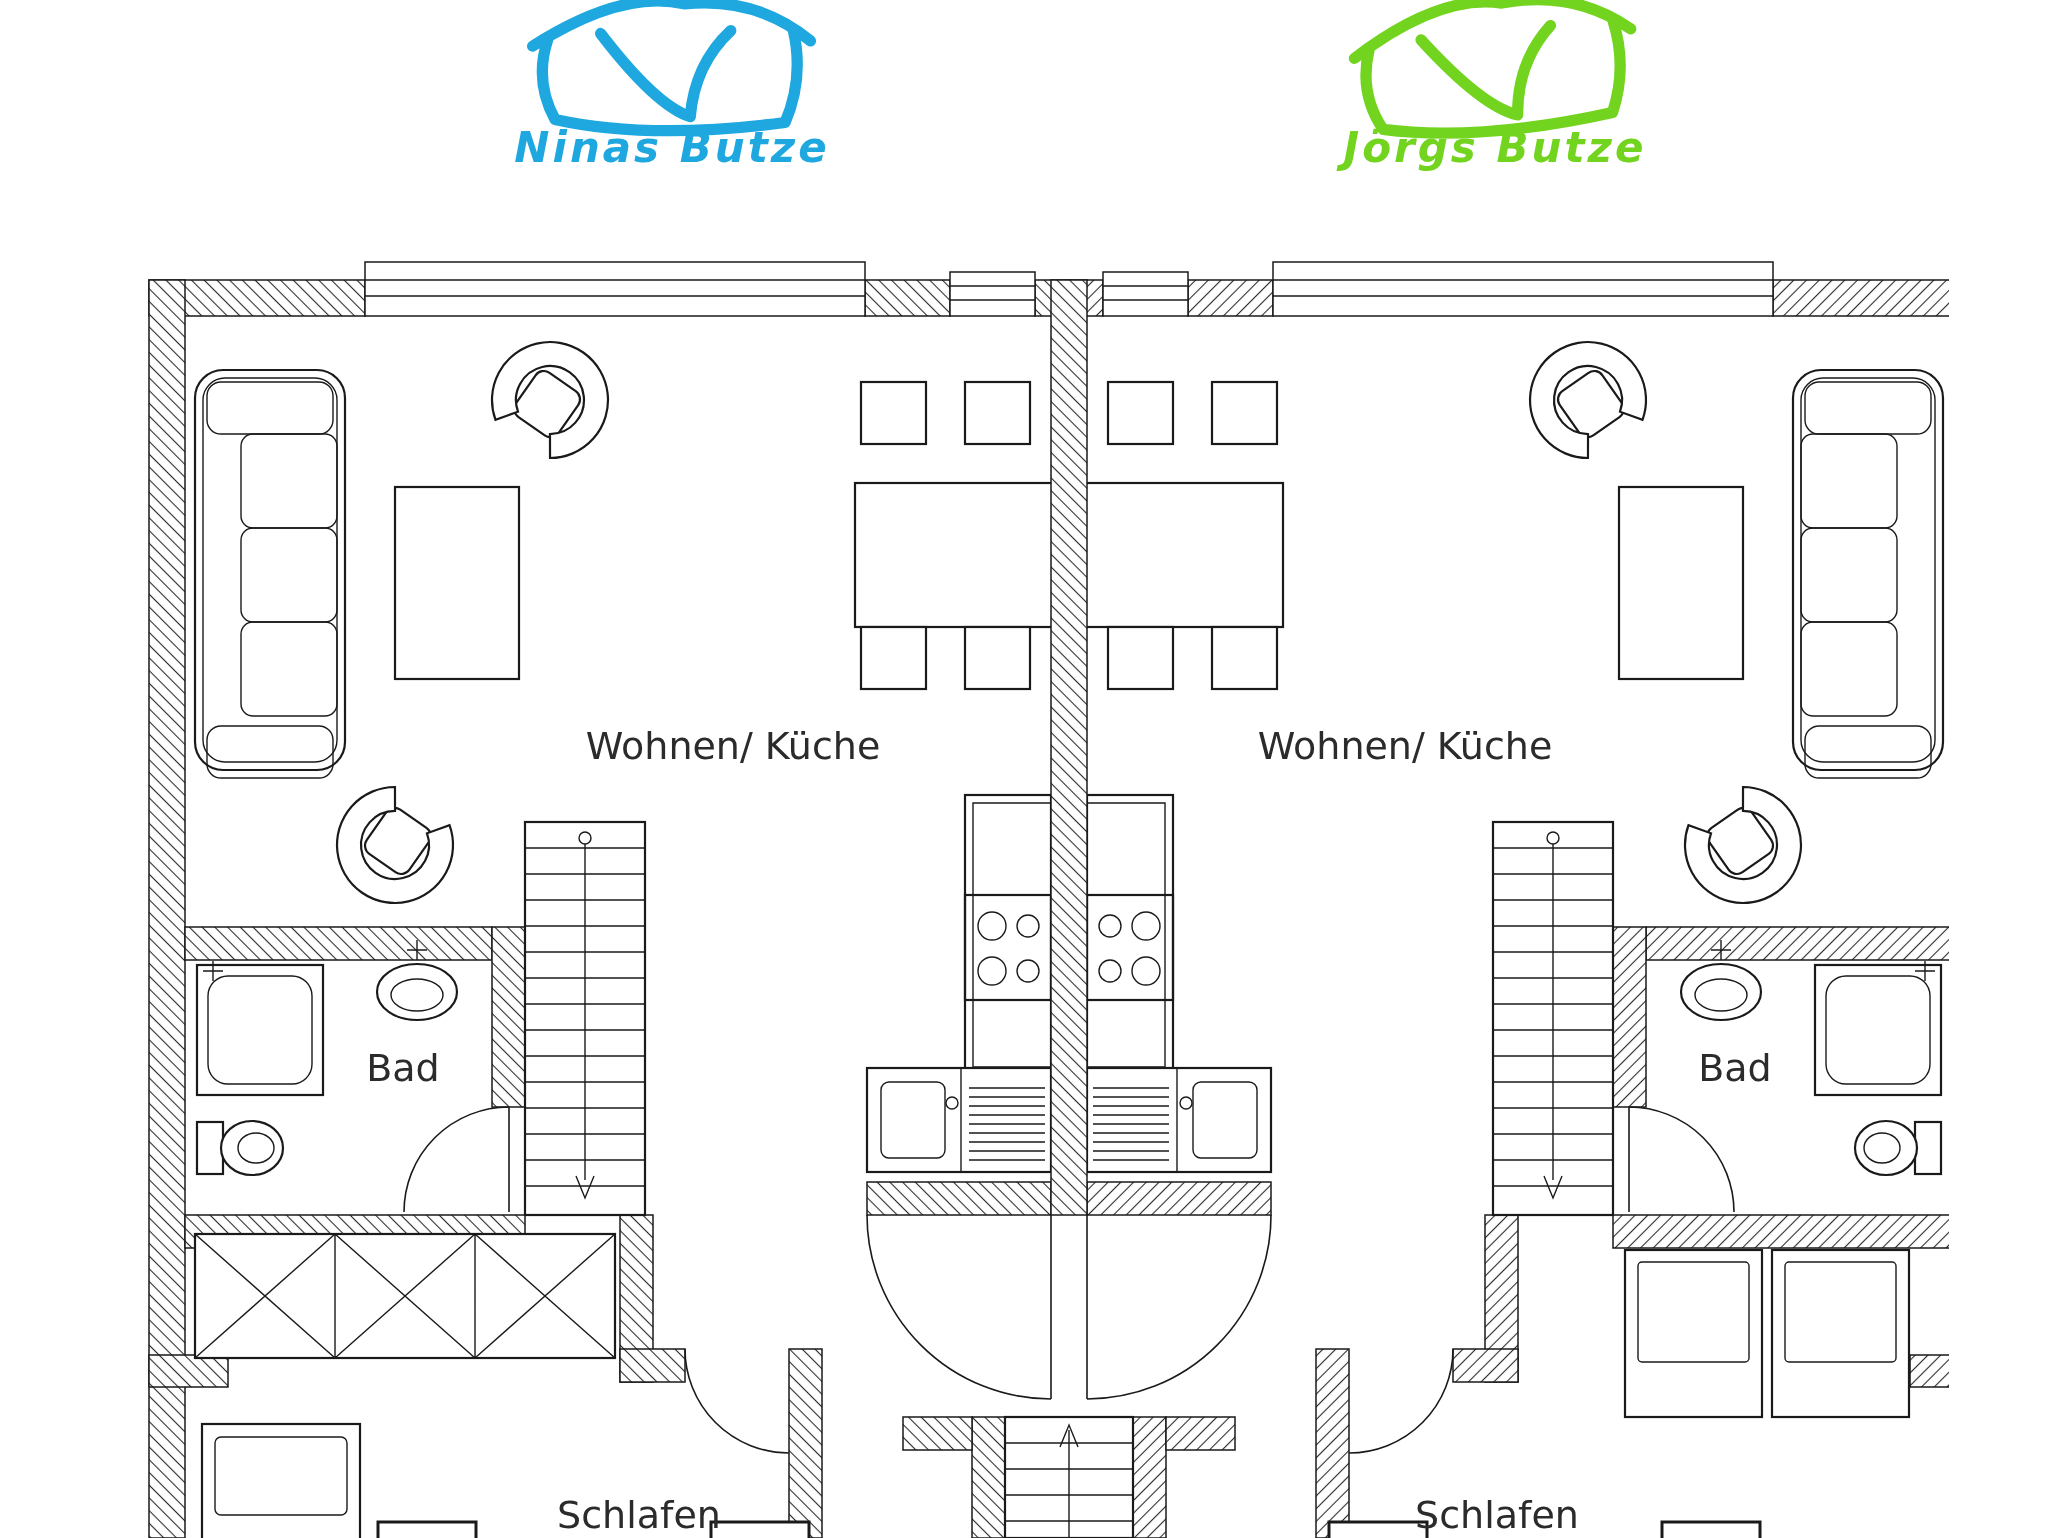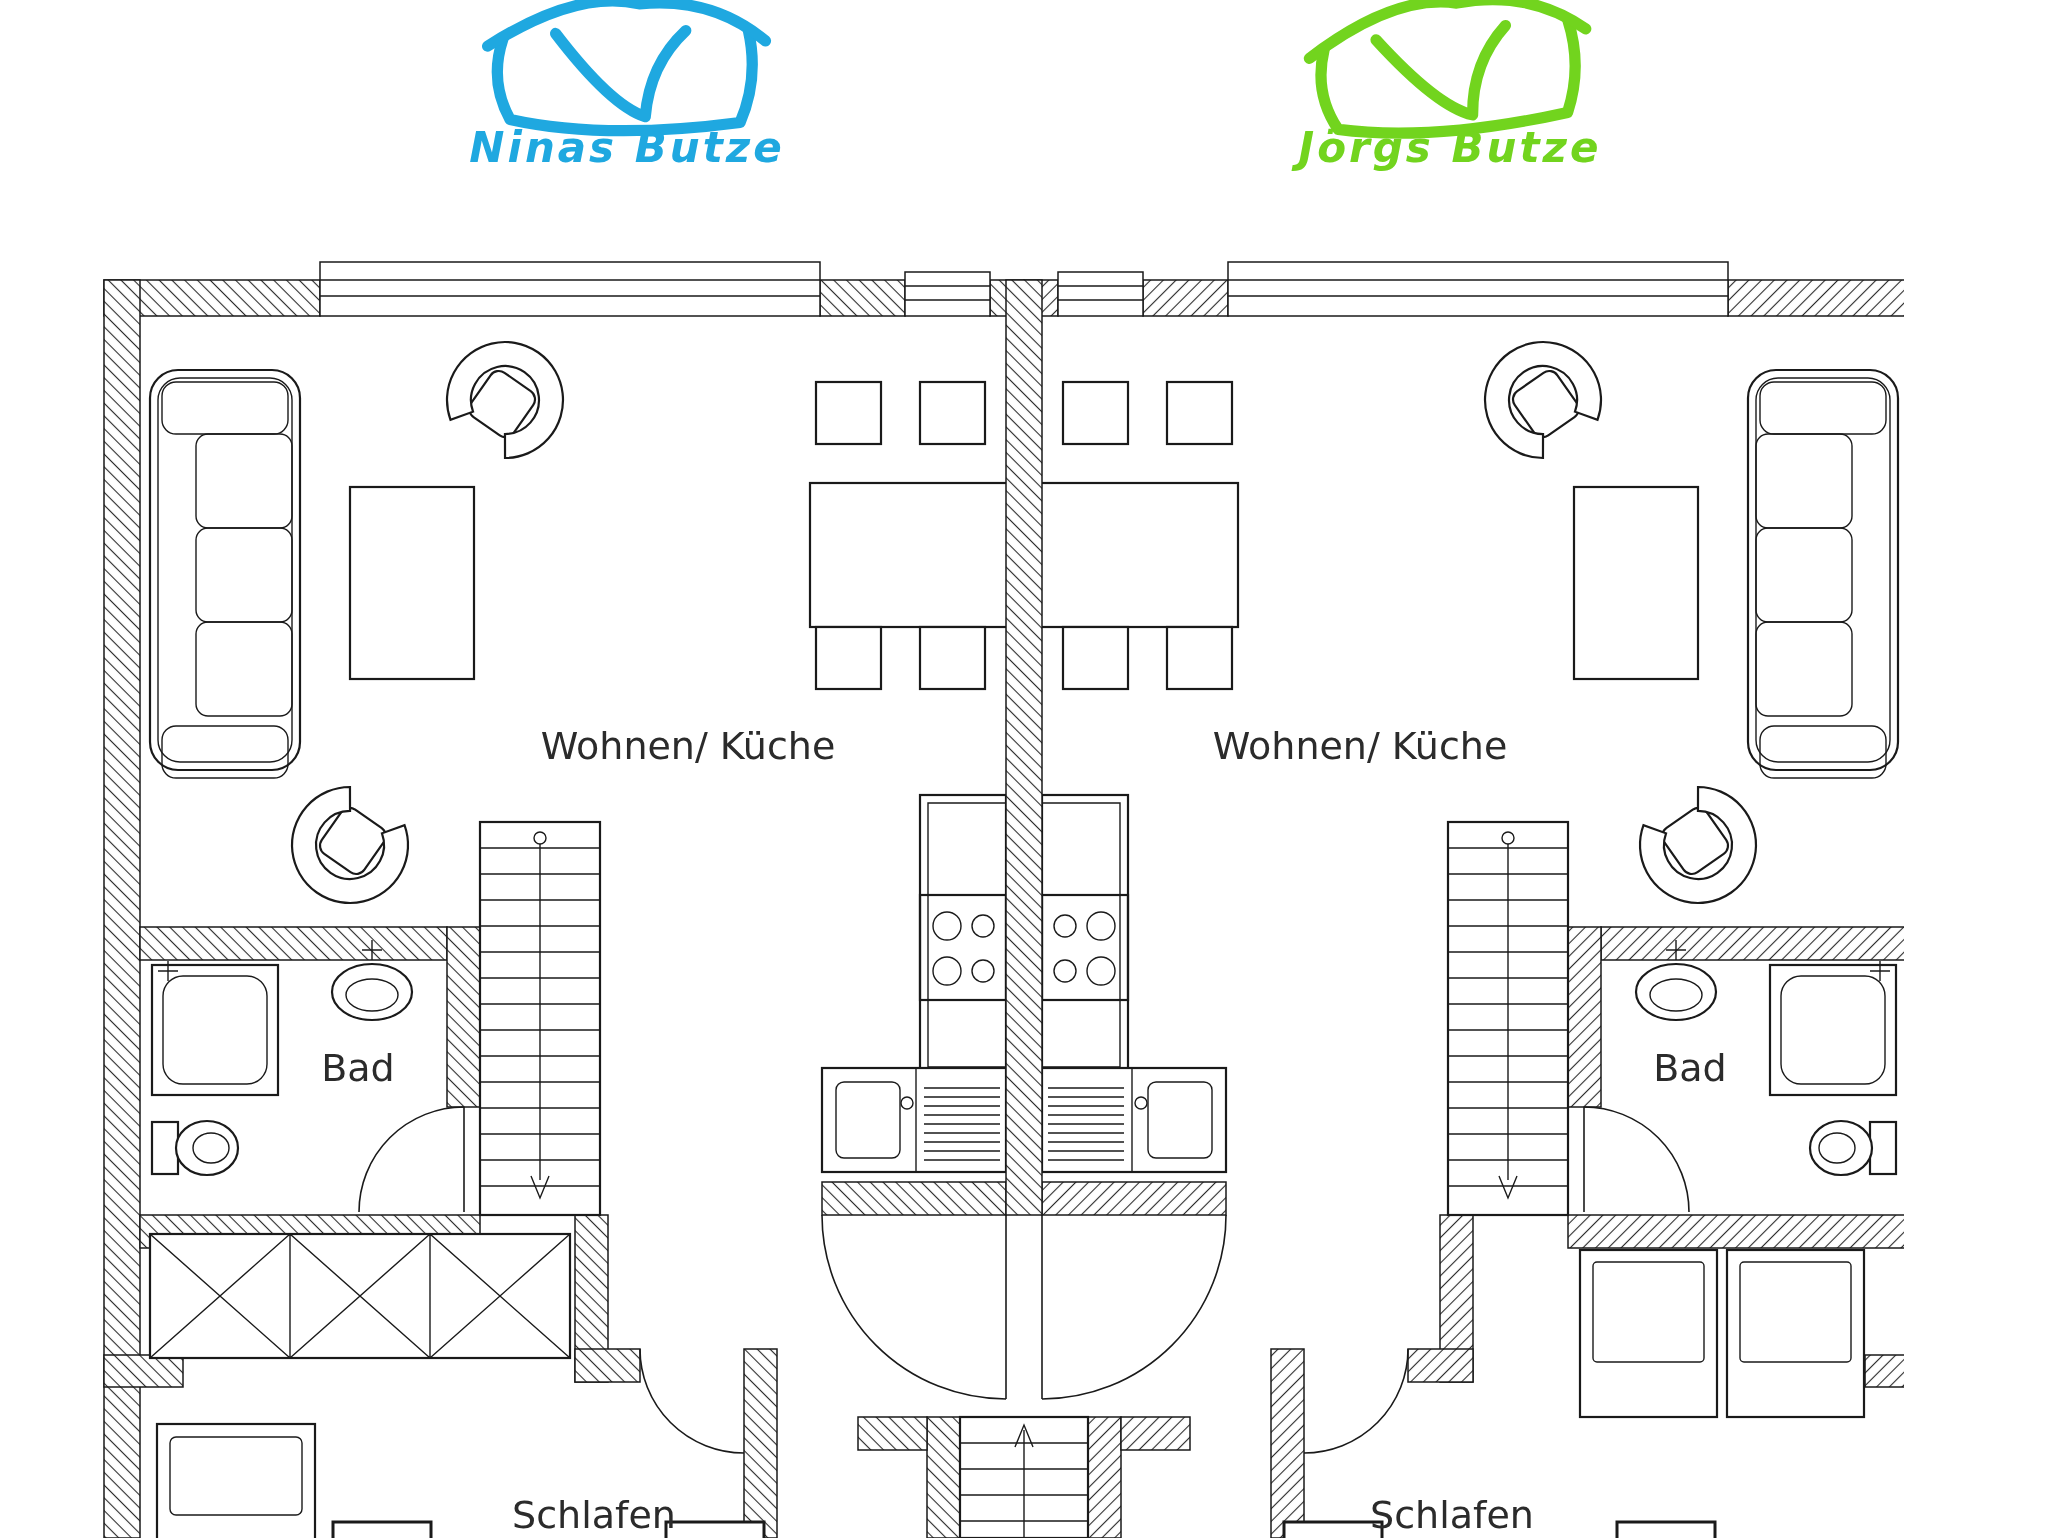--- a/index.html
+++ b/index.html
@@ -1,17 +1,17 @@
 <!DOCTYPE html>
 <html><head>
 <meta charset="utf-8">
 <title>Floor plan</title>
 <style>
   html,body{margin:0;padding:0;background:#ffffff;}
-  #stage{width:1904px;height:1538px;background:#e5e5e5;overflow:hidden;position:relative;}
+  #stage{width:1904px;height:1538px;background:#e5e5e5;overflow:hidden;position:relative;margin-left:45px;}
   svg{display:block;}
   .wall{fill:url(#hatch);stroke:#1a1a1a;stroke-width:1.5;}
   .s2{fill:#ffffff;stroke:#1a1a1a;stroke-width:2.2;}
   .s2n{fill:none;stroke:#1a1a1a;stroke-width:2.2;}
   .s1{fill:none;stroke:#1a1a1a;stroke-width:1.4;}
   .arc{fill:none;stroke:#1a1a1a;stroke-width:1.6;}
   .win{fill:#ffffff;stroke:#1a1a1a;stroke-width:1.5;}
   .win3{fill:#ffffff;stroke:#1a1a1a;stroke-width:3;}
   .room-label{font-family:"DejaVu Sans","Liberation Sans",sans-serif;font-size:38px;fill:#2b2b2b;}
   .logo-text{font-family:"DejaVu Sans","Liberation Sans",sans-serif;font-style:italic;font-weight:bold;font-size:42px;letter-spacing:3px;}

